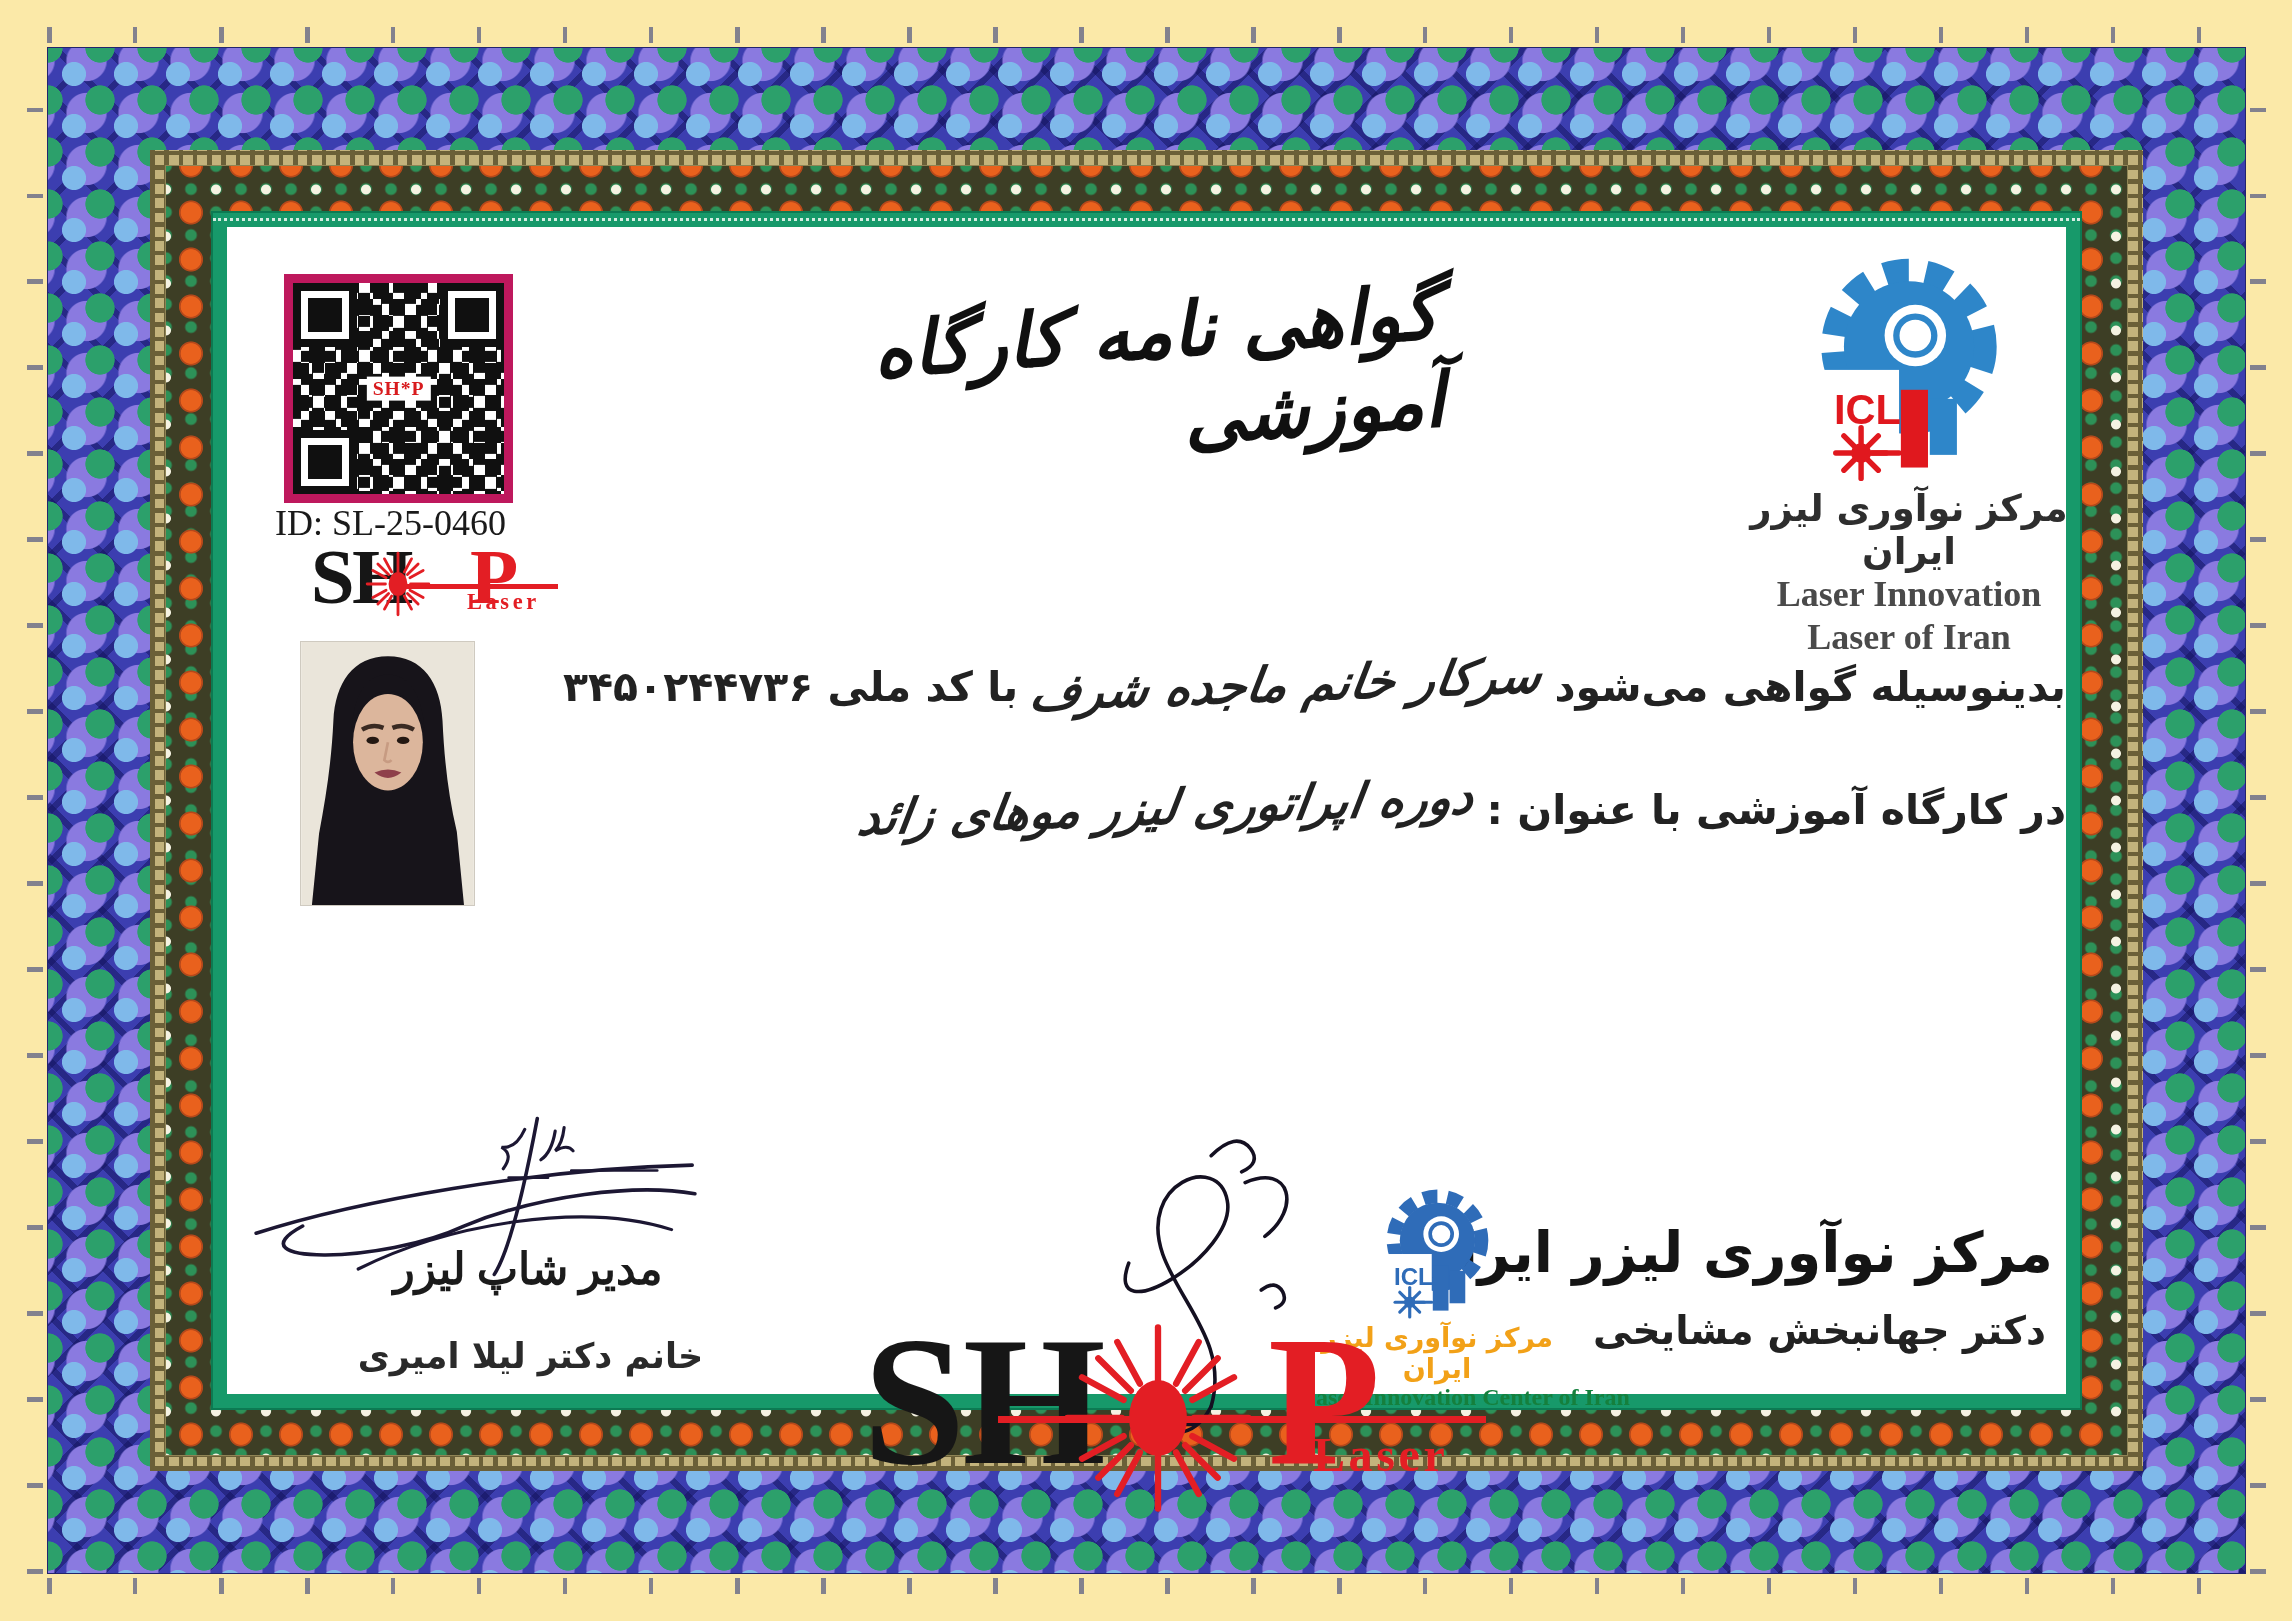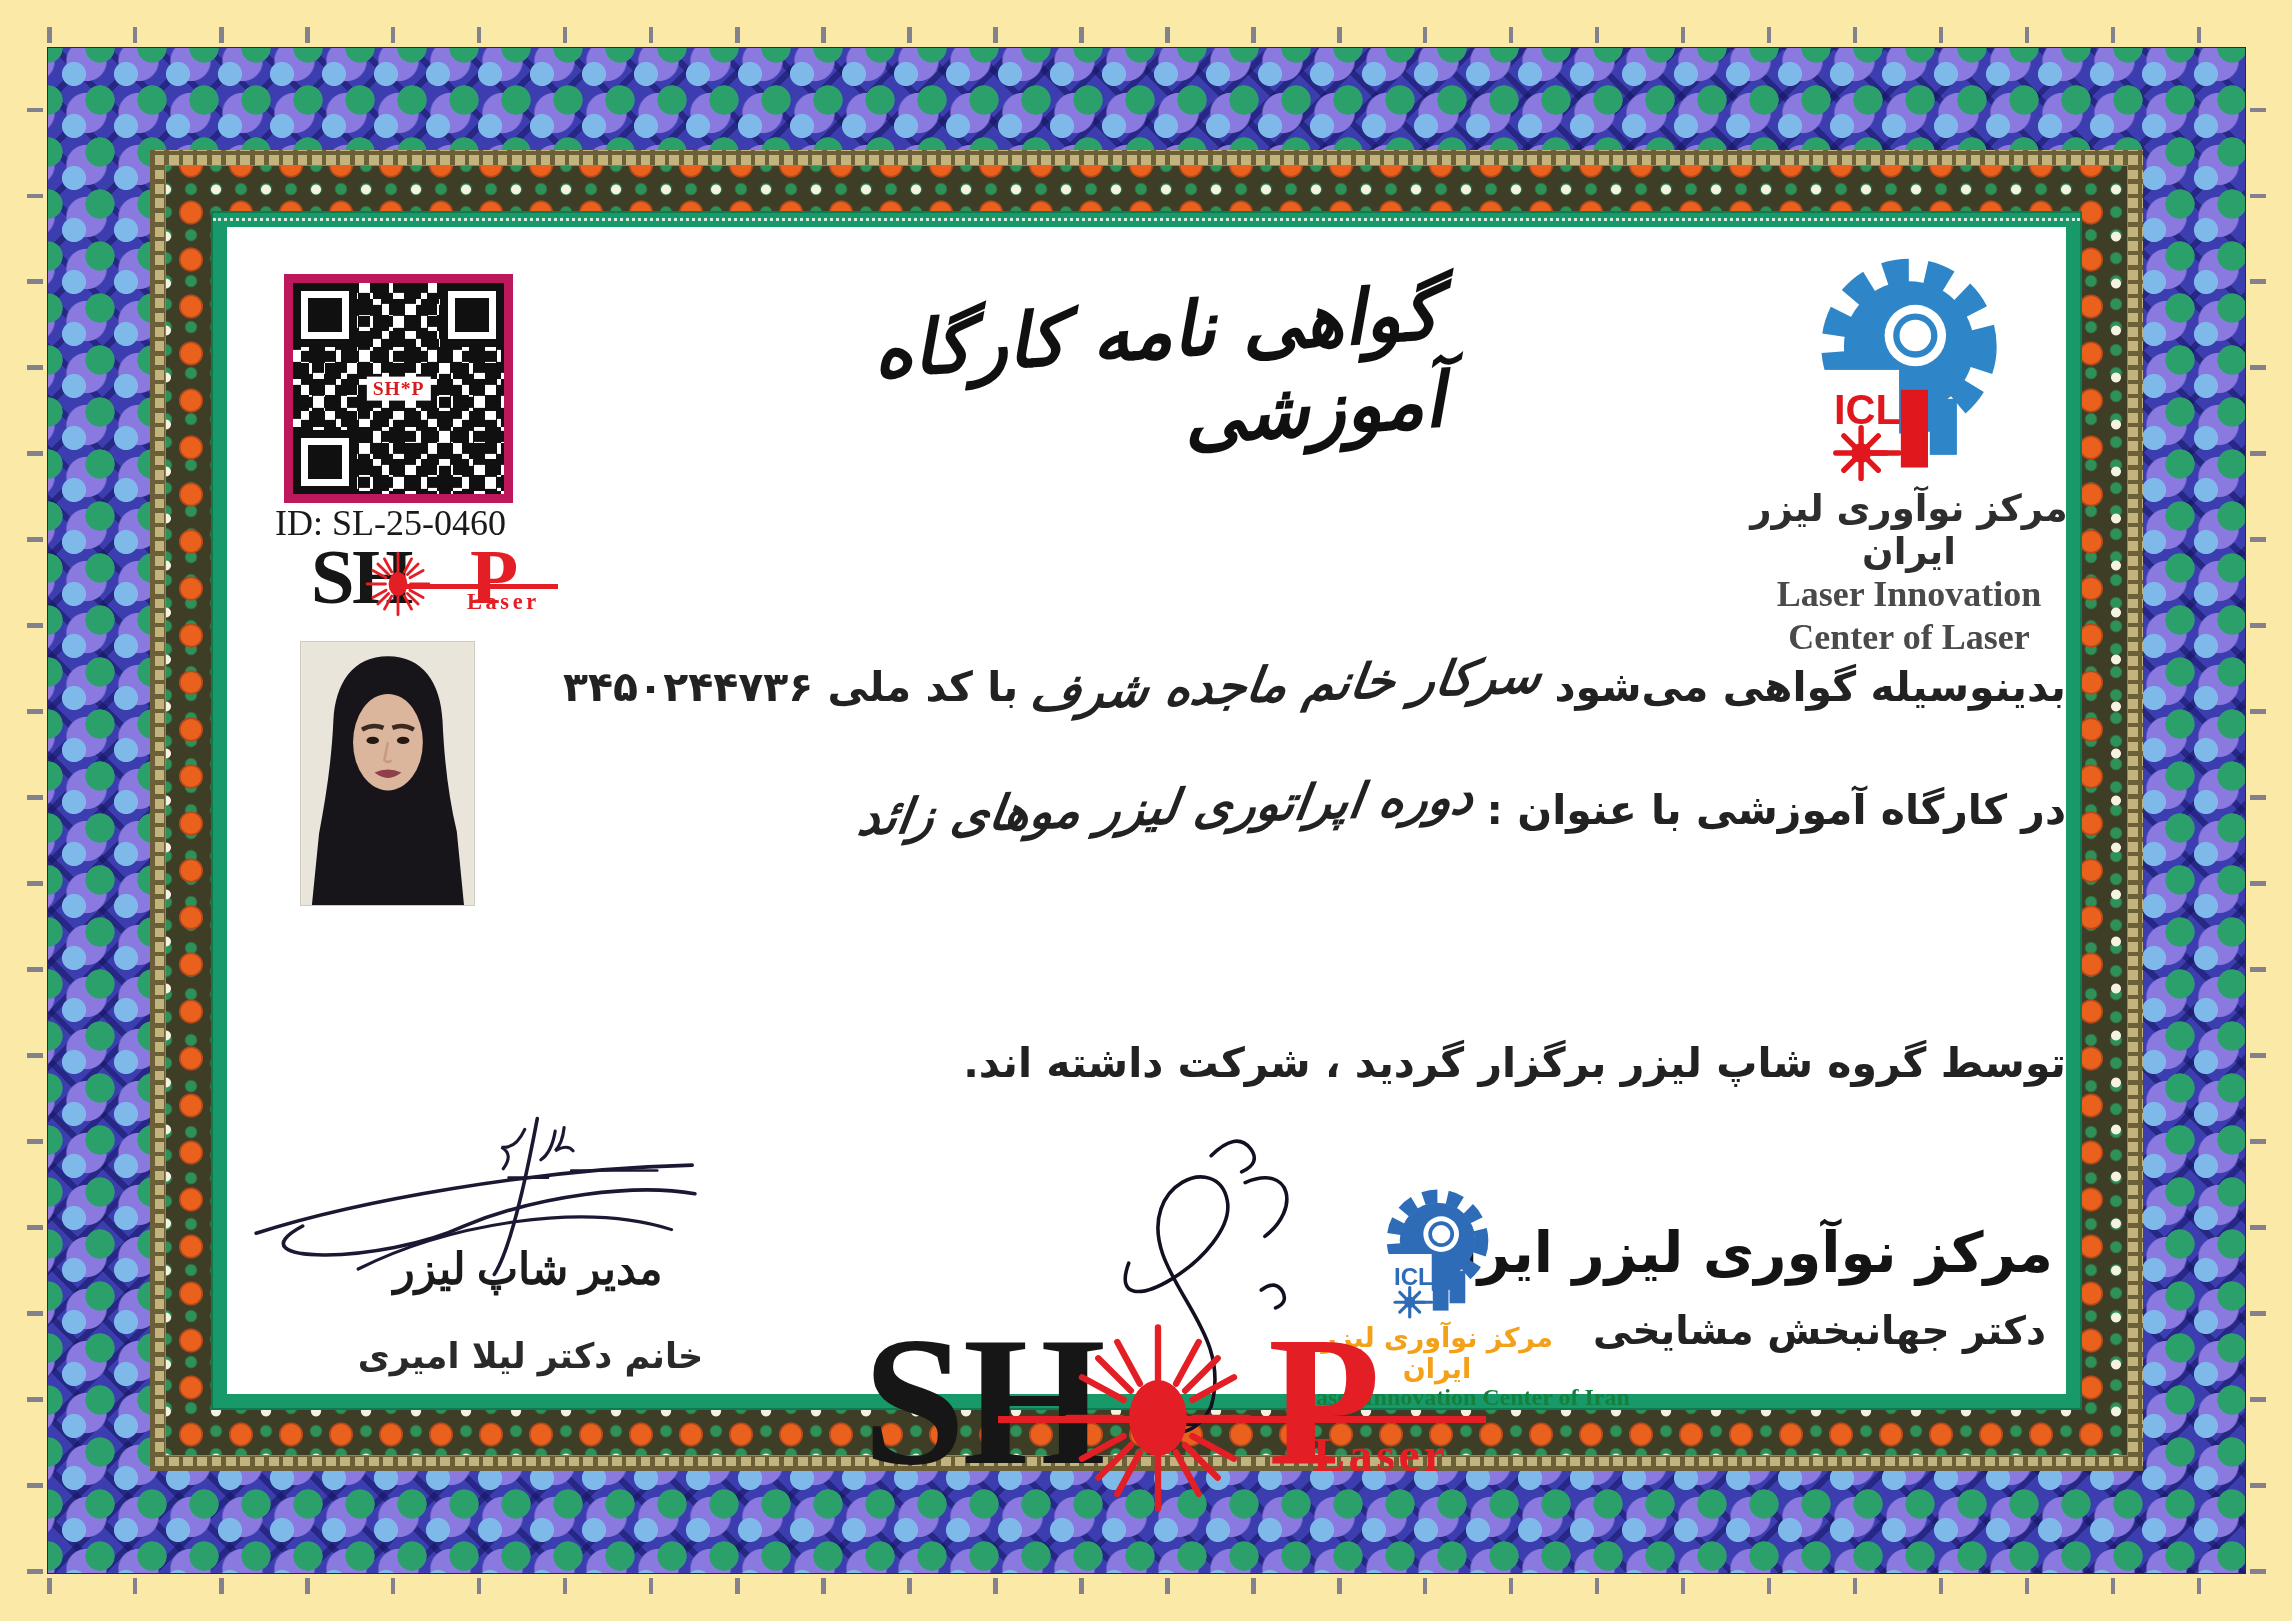--- a/index.html
+++ b/index.html
@@ -171,21 +171,21 @@
         <line x1="52" y1="190" x2="52" y2="246"></line>
           <line x1="24" y1="218" x2="80" y2="218"></line>
         <line x1="33" y1="199" x2="71" y2="237"></line>
           <line x1="33" y1="237" x2="71" y2="199"></line>
         <line x1="64" y1="218" x2="94" y2="218"></line>
       </g>
       <circle cx="52" cy="218" r="11" fill="#e0181e"></circle>
     </svg>
     <div class="icl-fa rtl">مرکز نوآوری لیزر ایران</div>
     <div class="icl-en">Laser Innovation</div>
-    <div class="icl-en">Center of Laser</div>
+    <div class="icl-en">Laser of Iran</div>
   </div>
 
   <div class="abs photo">
     <svg width="173" height="263" viewBox="0 0 193 294">
       <rect width="193" height="294" fill="#eae5da"></rect>
       <path d="M97 16 C58 16 38 46 36 88 C34 132 28 172 20 214 L12 294 L182 294 L174 212 C164 170 160 130 158 88 C156 46 136 16 97 16 Z" fill="#17141a"></path>
       <ellipse cx="97" cy="112" rx="39" ry="54" fill="#dcb69c"></ellipse>
       <path d="M56 100 Q60 38 97 36 Q134 38 138 100 Q128 58 97 54 Q66 58 56 100 Z" fill="#17141a"></path>
       <path d="M68 98 Q80 91 92 96" stroke="#3a2a22" stroke-width="5" fill="none"></path>
       <path d="M102 96 Q114 91 126 98" stroke="#3a2a22" stroke-width="5" fill="none"></path>
@@ -199,21 +199,20 @@
   <div class="abs bline rtl" style="top:656px">
     <span>بدینوسیله گواهی می‌شود</span>
     <span class="callig">سرکار خانم ماجده شرف</span>
     <span>با کد ملی</span>
     <span>۳۴۵۰۲۴۴۷۳۶</span>
   </div>
   <div class="abs bline rtl" style="top:779px">
     <span>در کارگاه آموزشی با عنوان :</span>
     <span class="callig">دوره اپراتوری لیزر موهای زائد</span>
   </div>
-  <div class="abs bline rtl" style="top:1039px">توسط گروه شاپ لیزر برگزار گردید ، شرکت داشته اند.</div>
 
   <svg class="abs sigl" viewBox="0 0 545 205">
     <g stroke="#1c1733" fill="none" stroke-width="3.5" stroke-linecap="round">
       <path d="M318 18 q-10 22 -26 20 q14 8 2 24"></path>
       <path d="M352 20 q-4 24 -16 32 m26 -36 q-2 18 -10 26 q14 -8 20 0"></path>
       <path d="M300 72 h44 m26 -8 h96" stroke-width="3"></path>
       <path d="M18 134 C130 98 330 62 505 58" stroke-width="4"></path>
       <path d="M70 126 C-12 170 160 168 250 126 C332 92 442 78 508 90" stroke-width="4"></path>
       <path d="M332 6 C320 70 302 152 284 180" stroke-width="4"></path>
       <path d="M132 174 C232 124 382 98 482 130" stroke-width="3.5"></path>

